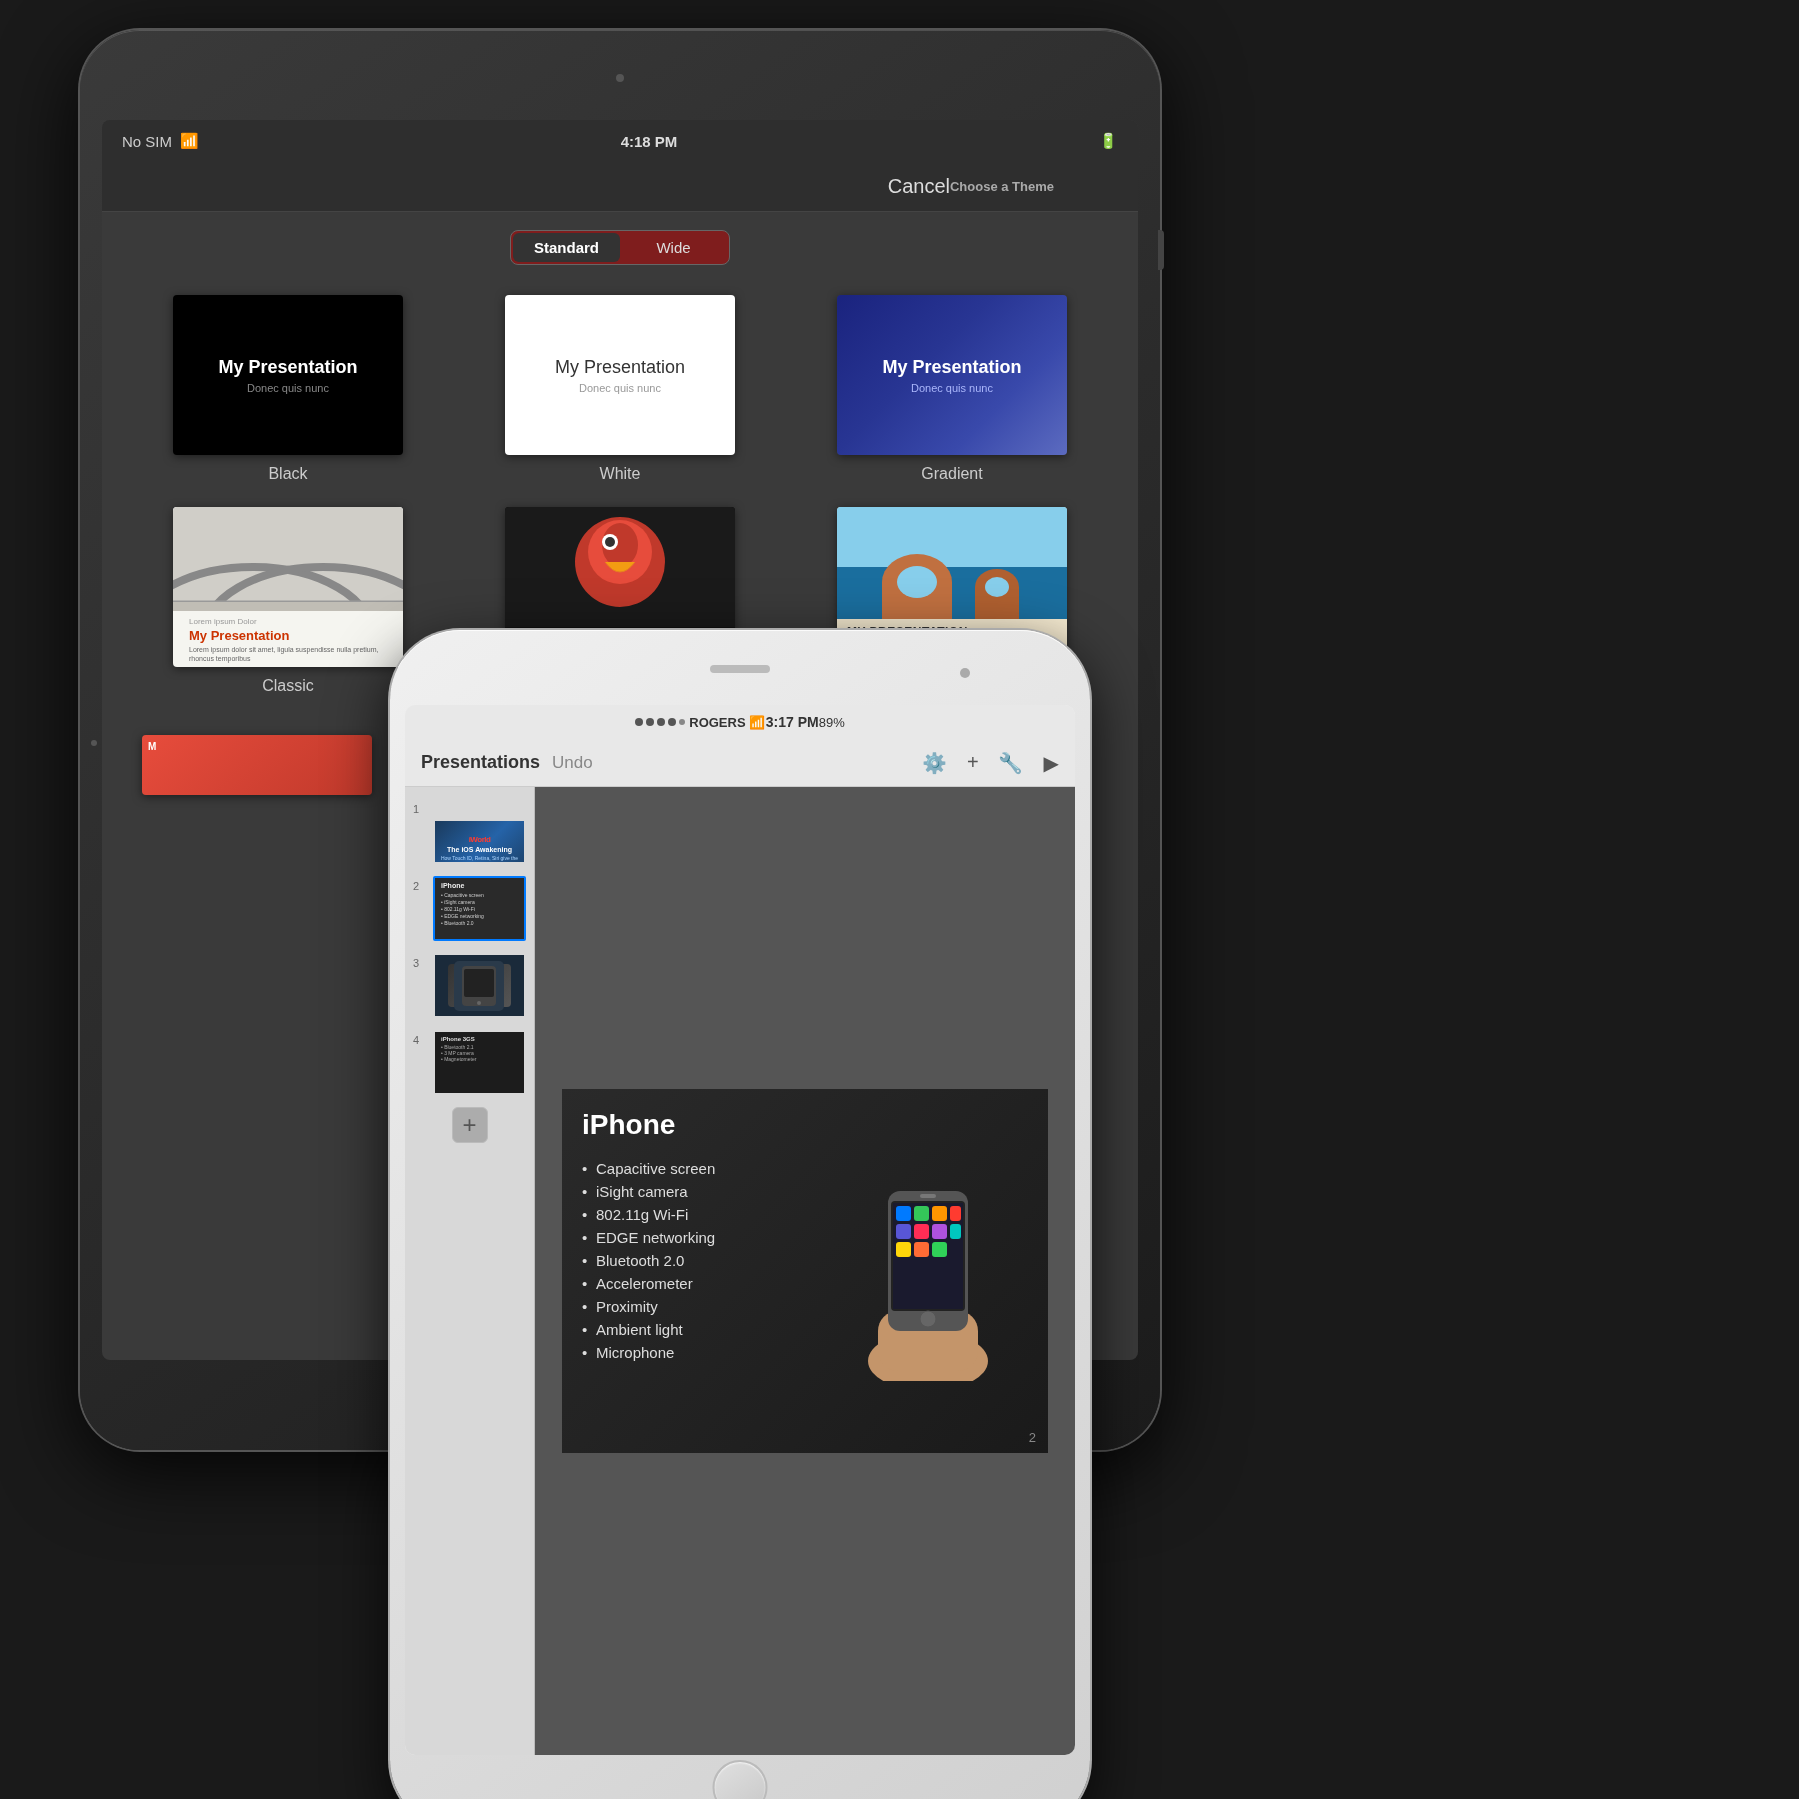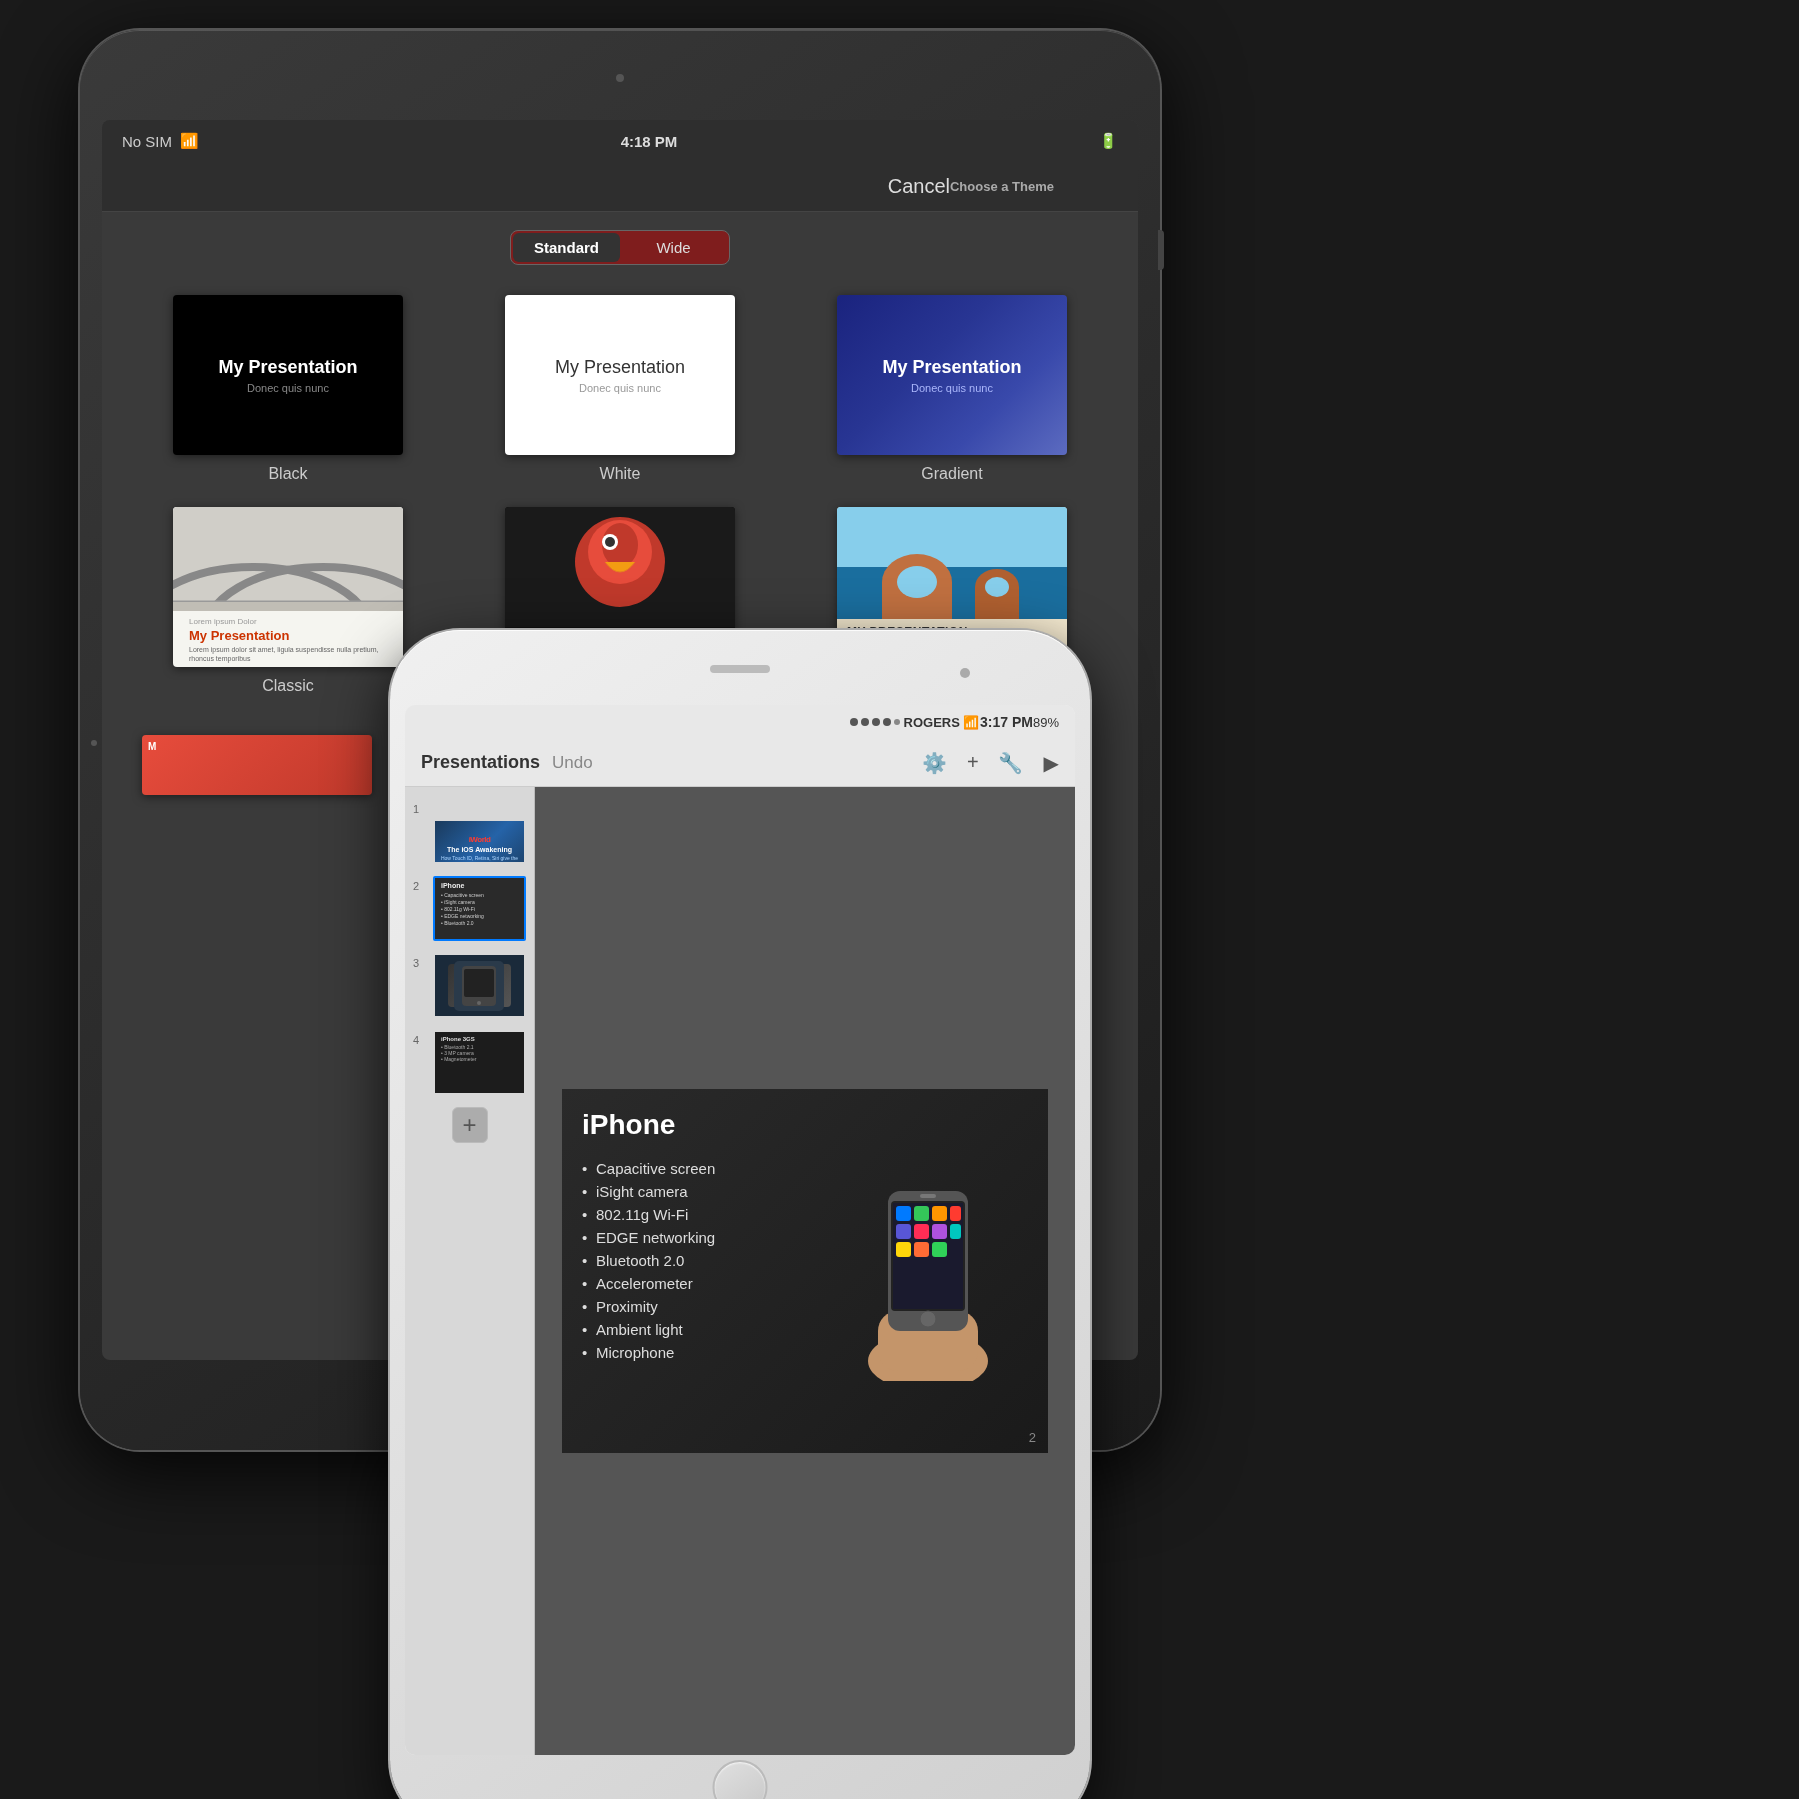--- a/index.html
+++ b/index.html
@@ -217,21 +217,21 @@
       right: 15px;
       bottom: 75px;
       background: #f0f0f0;
       border-radius: 10px;
       overflow: hidden;
     }
 
     
     .iphone-status-bar {
       display: flex;
-      justify-content: flex-end;
+      justify-content: center;
       align-items: center;
       padding: 6px 16px;
       background: #e8e8e8;
       height: 34px;
       font-size: 13px;
       font-weight: 500;
       color: #333;
     }
     .iphone-dots { display: flex; gap: 3px; align-items: center; }
     .iphone-dot { width: 8px; height: 8px; background: #555; border-radius: 50%; }

